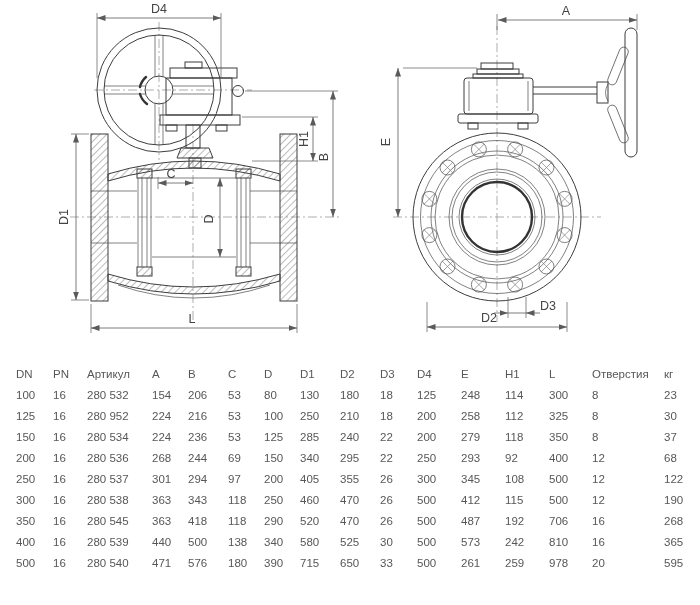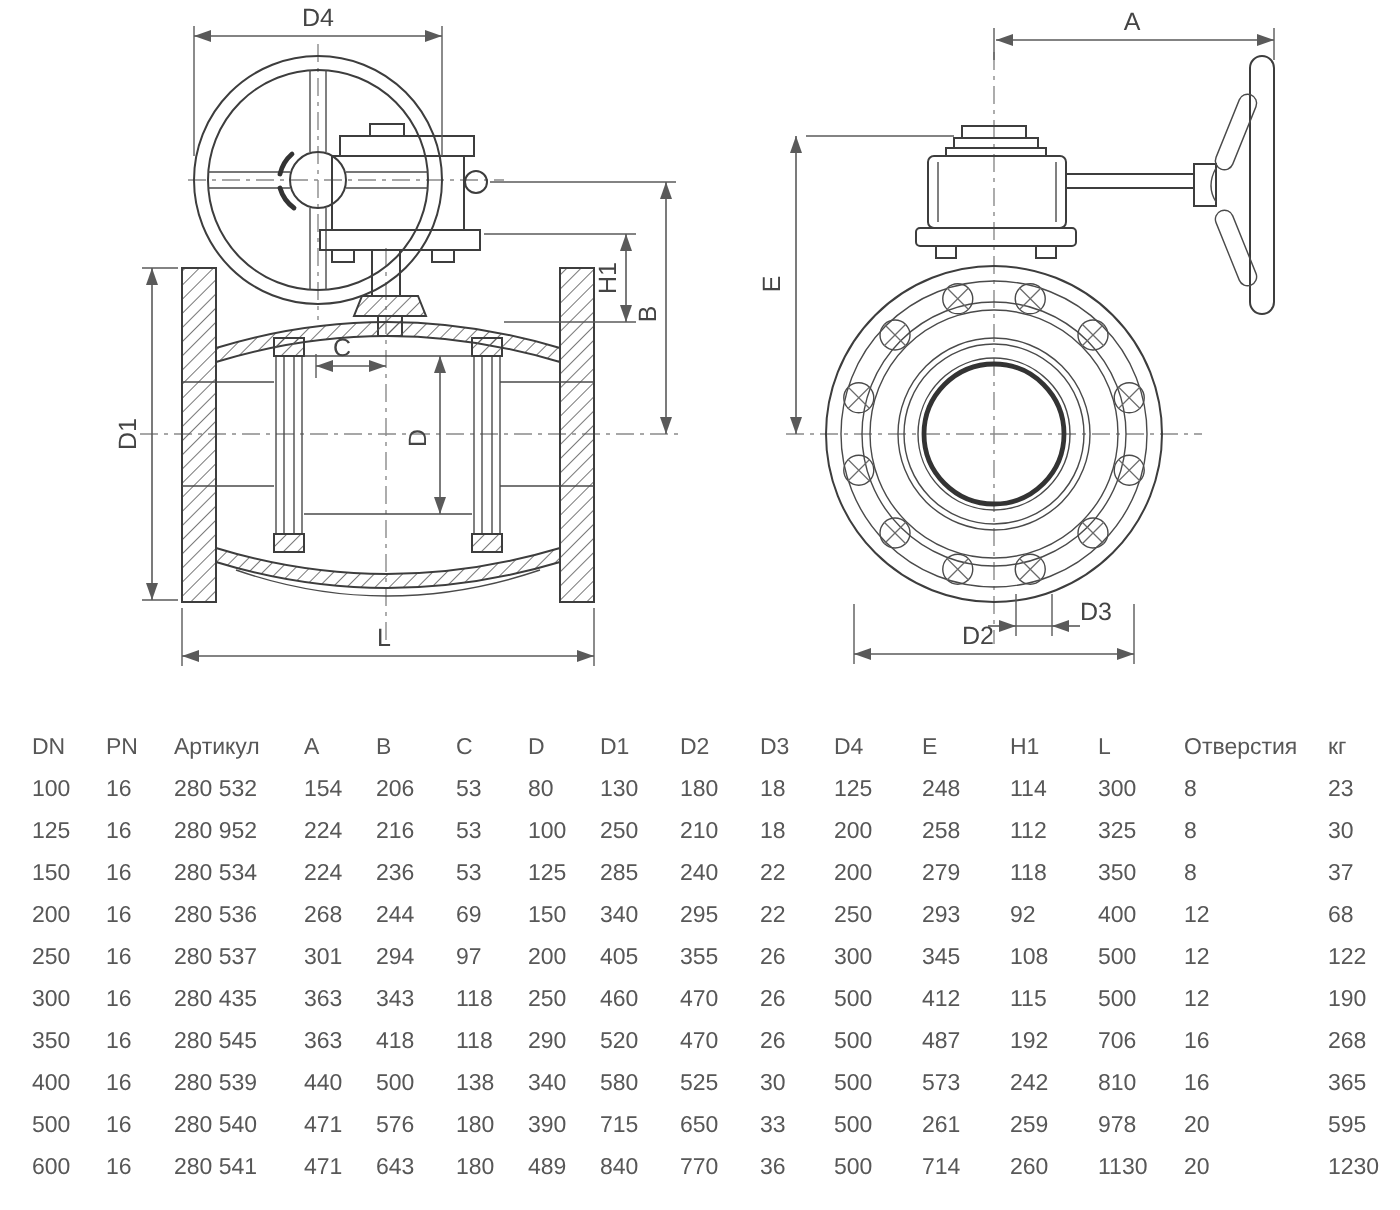--- a/index.html
+++ b/index.html
@@ -359,21 +359,21 @@
         <td>300</td>
         <td>345</td>
         <td>108</td>
         <td>500</td>
         <td>12</td>
         <td>122</td>
       </tr>
       <tr>
         <td>300</td>
         <td>16</td>
-        <td>280 435</td>
+        <td>280 538</td>
         <td>363</td>
         <td>343</td>
         <td>118</td>
         <td>250</td>
         <td>460</td>
         <td>470</td>
         <td>26</td>
         <td>500</td>
         <td>412</td>
         <td>115</td>
@@ -428,32 +428,14 @@
         <td>715</td>
         <td>650</td>
         <td>33</td>
         <td>500</td>
         <td>261</td>
         <td>259</td>
         <td>978</td>
         <td>20</td>
         <td>595</td>
       </tr>
-      <tr>
-        <td>600</td>
-        <td>16</td>
-        <td>280 541</td>
-        <td>471</td>
-        <td>643</td>
-        <td>180</td>
-        <td>489</td>
-        <td>840</td>
-        <td>770</td>
-        <td>36</td>
-        <td>500</td>
-        <td>714</td>
-        <td>260</td>
-        <td>1130</td>
-        <td>20</td>
-        <td>1230</td>
-      </tr>
     </tbody>
 </table>
 
 </body></html>

